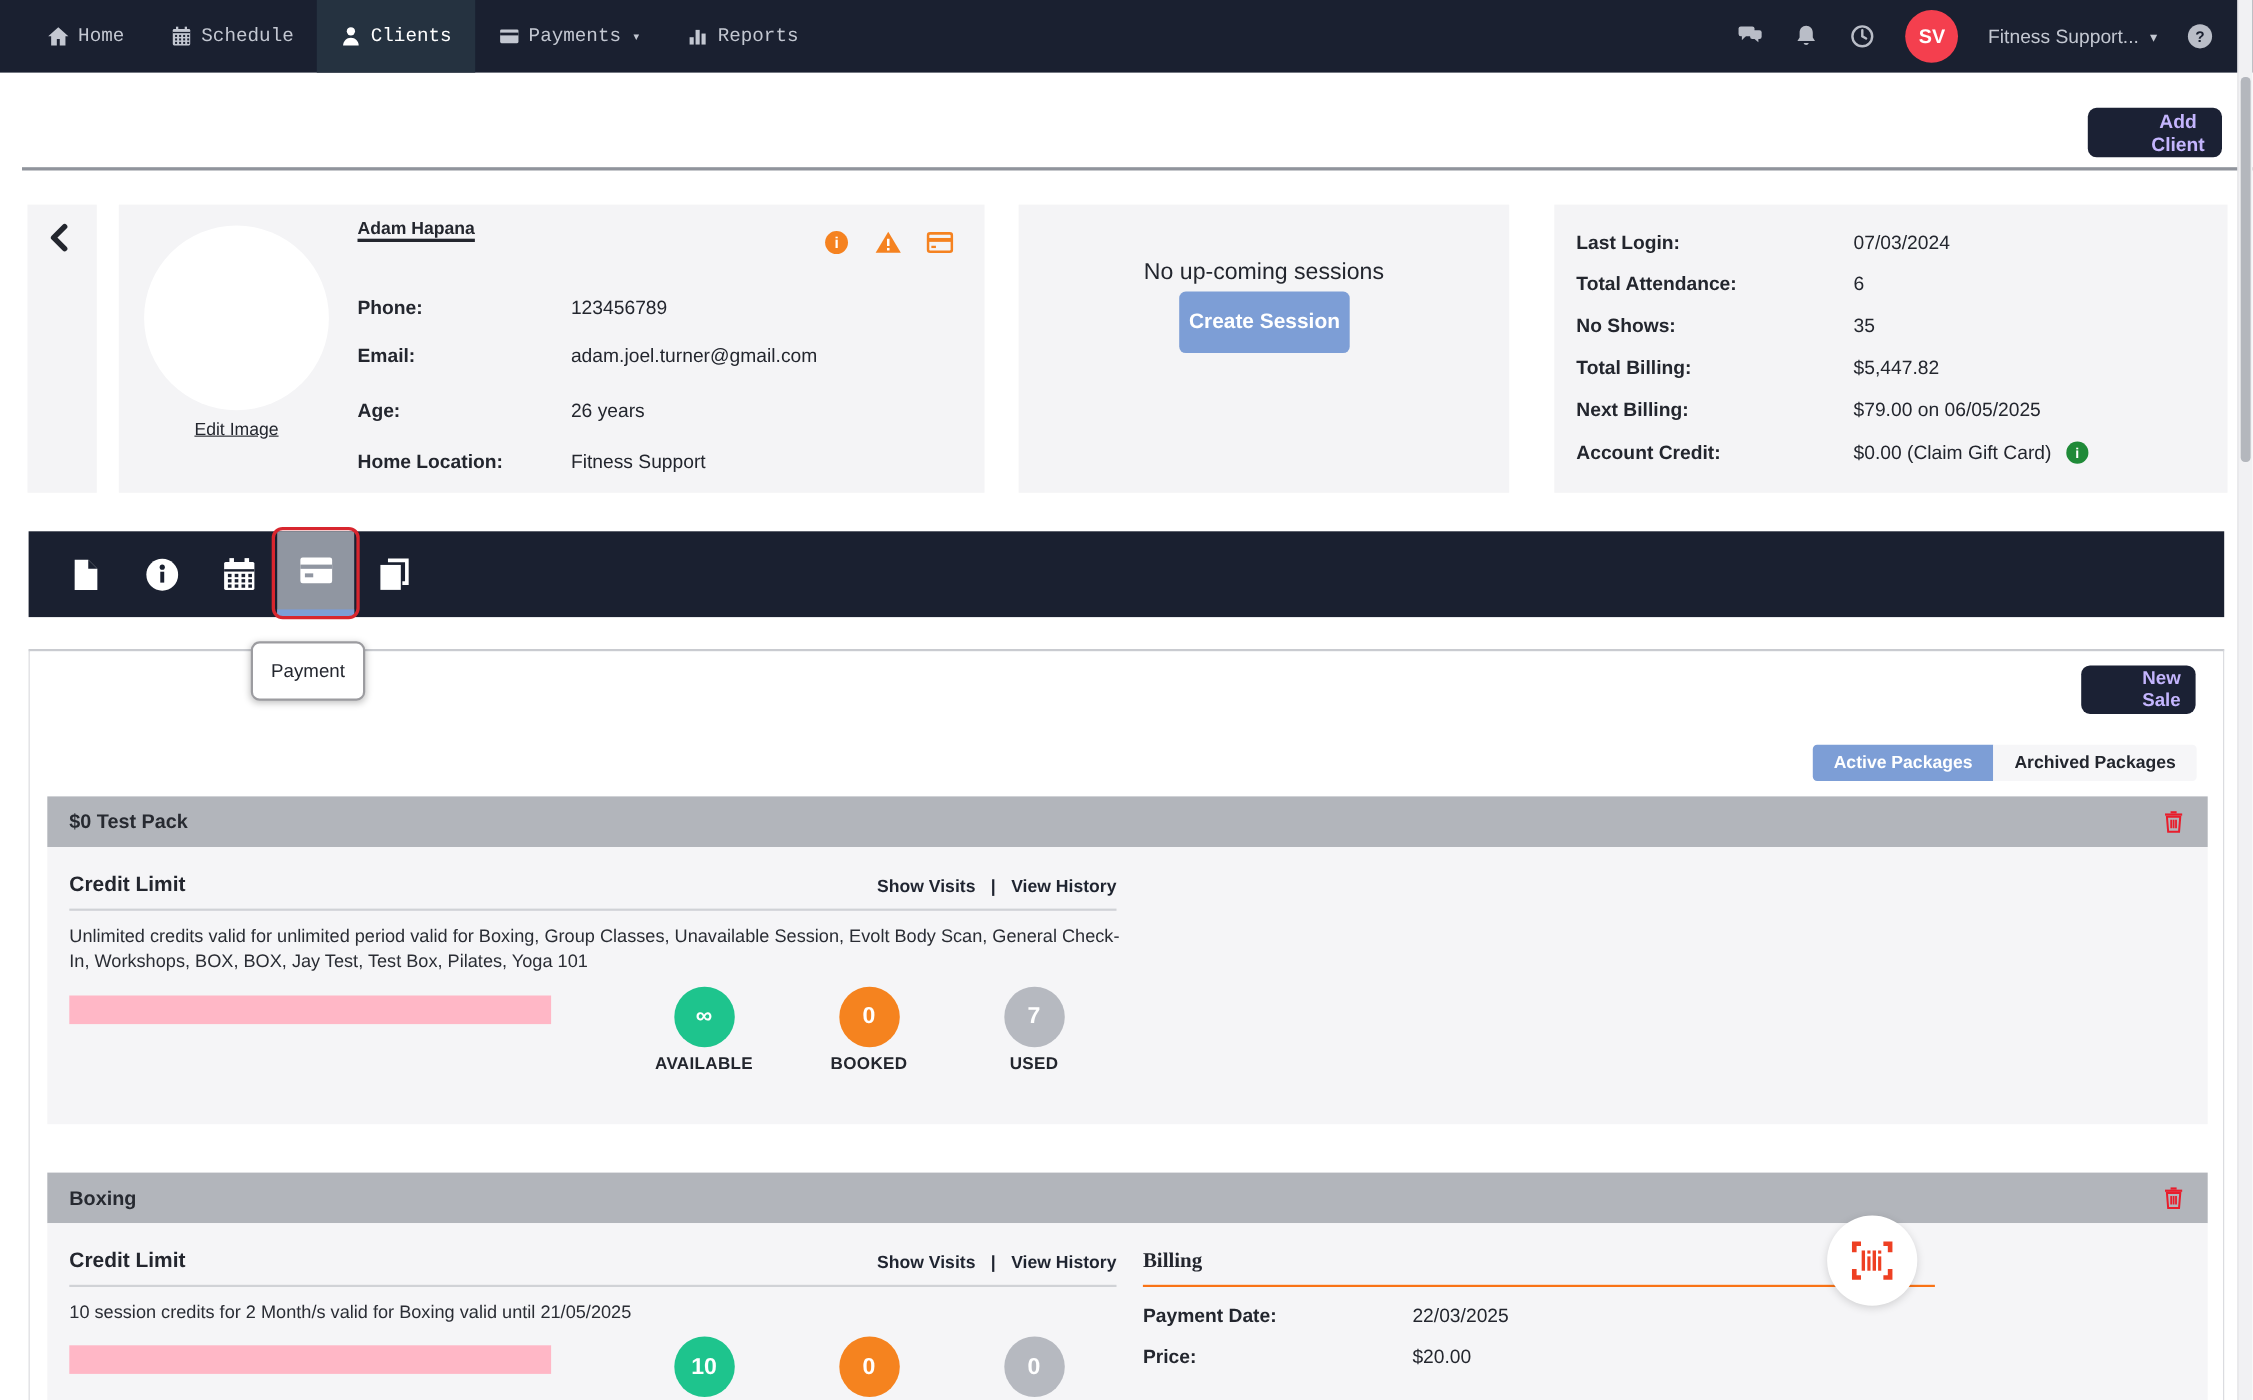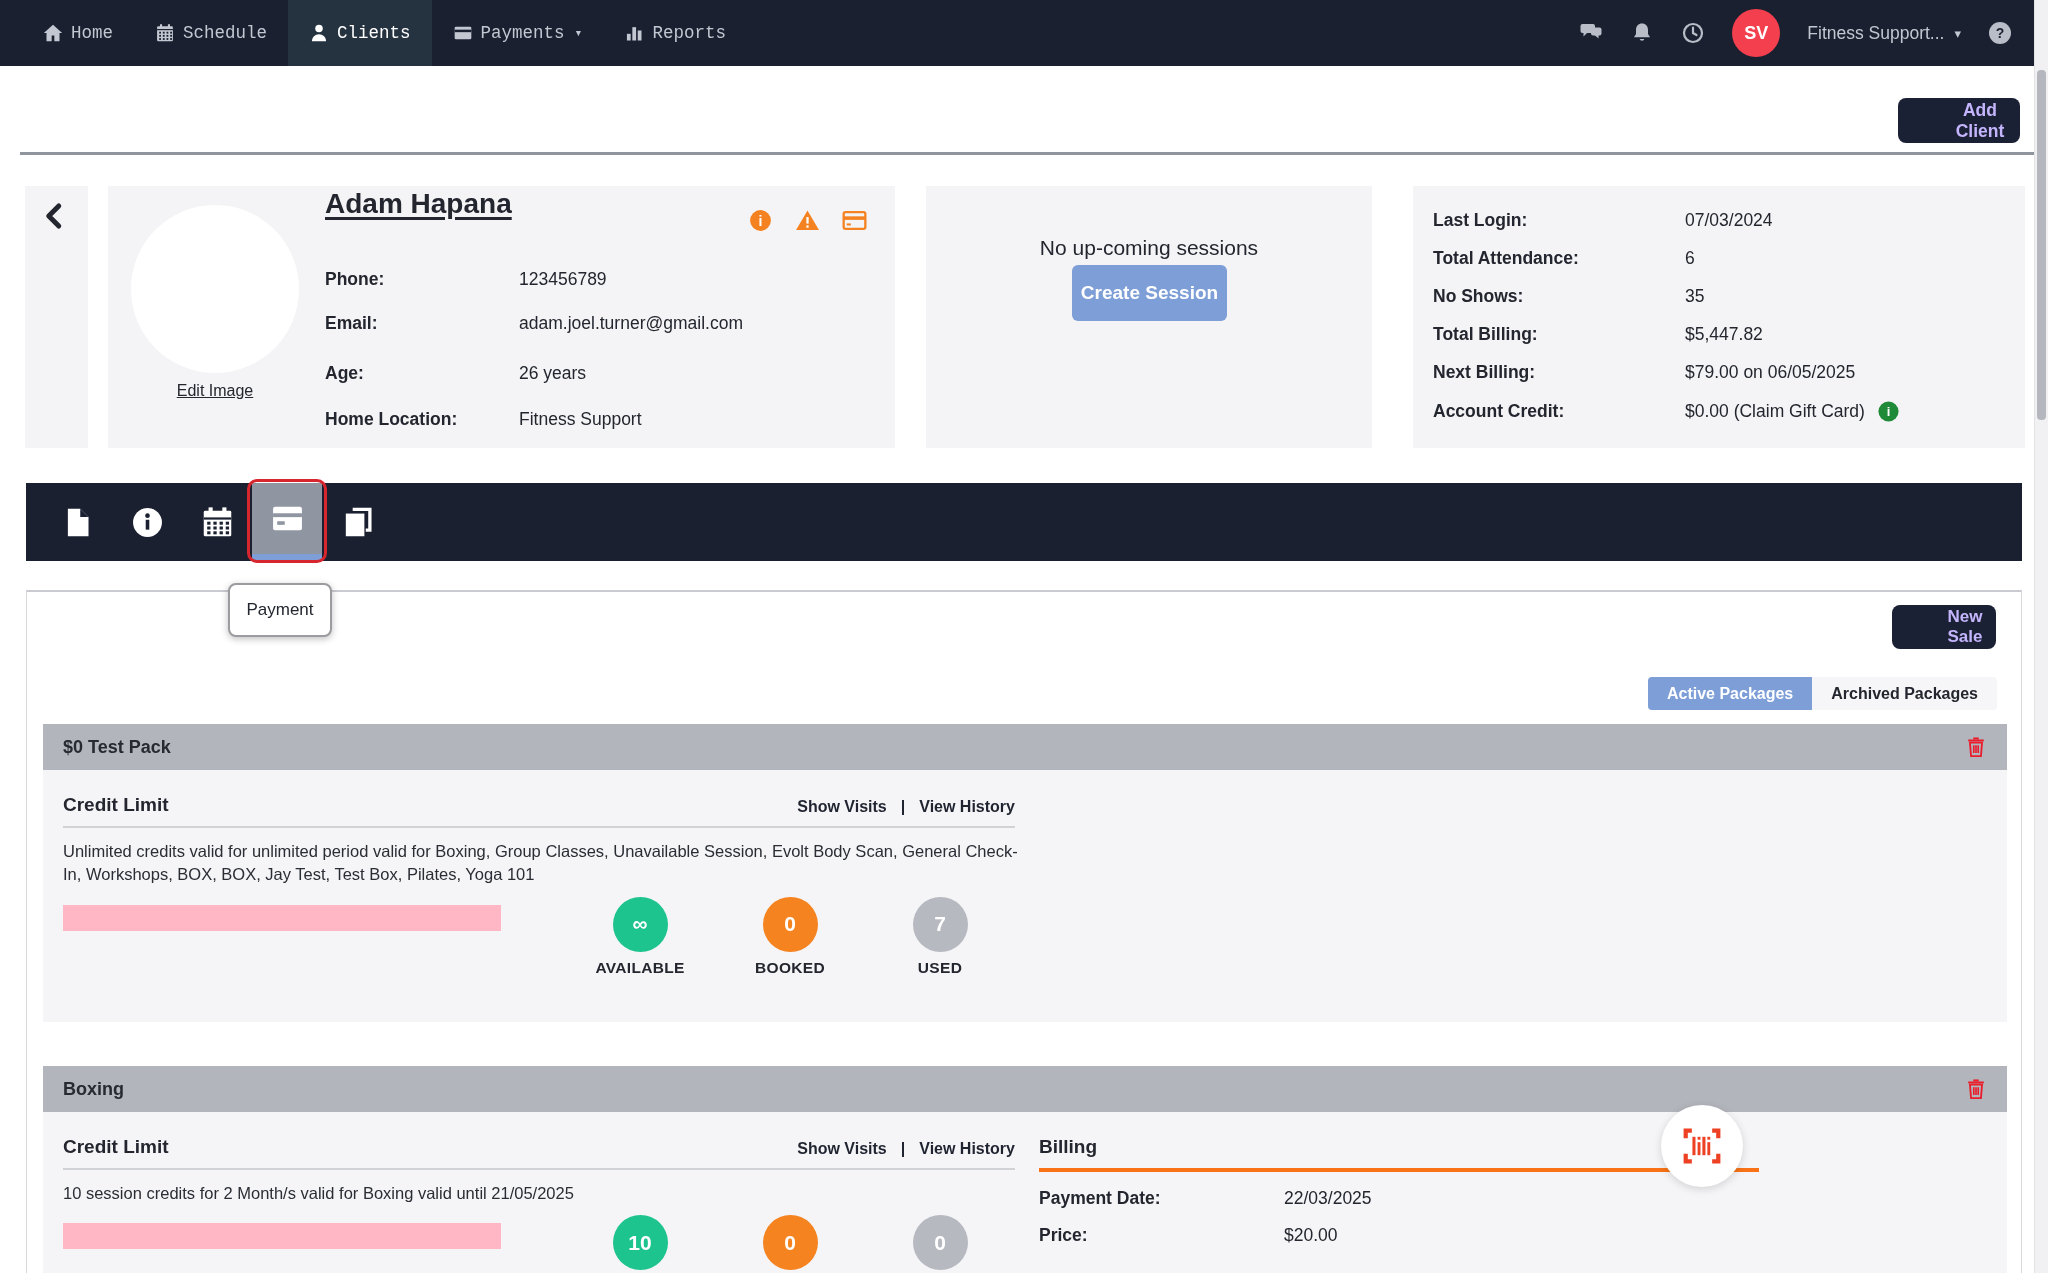--- a/index.html
+++ b/index.html
@@ -28,21 +28,21 @@
   .divider{position:absolute;left:20px;right:0;top:152px;height:3px;background:#90949c;}
 
   
   .card{position:absolute;top:186px;height:262px;background:#f4f4f6;}
   #back-card{left:25px;width:63px;}
   #back-chevron{position:absolute;left:15px;top:15px;cursor:pointer;}
   #profile-card{left:108px;width:787px;}
   .pavatar{position:absolute;left:23px;top:19px;width:168px;height:168px;border-radius:50%;background:#fff;}
   #edit-image{position:absolute;left:23px;top:196px;width:168px;text-align:center;font-size:16px;
               text-decoration:underline;cursor:pointer;}
-  #client-name{position:absolute;left:217px;top:2px;font-size:28px;font-weight:bold;
+  #client-name{position:absolute;left:217px;top:14px;font-size:16px;font-weight:bold;
                text-decoration:underline;text-decoration-thickness:2.5px;text-underline-offset:4px;}
   .pbadges{position:absolute;left:640px;top:22px;display:flex;gap:22px;align-items:center;}
   .pbadges svg{width:25px;height:25px;}
   .pfield{position:absolute;left:217px;display:flex;font-size:17.5px;}
   .pfield .flabel{font-weight:bold;width:194px;}
   #sessions-card{left:926px;width:446px;text-align:center;}
   #no-sessions{position:absolute;left:0;top:50px;width:446px;font-size:21px;}
   #create-session{position:absolute;left:146px;top:79px;width:155px;height:56px;background:#7d9ed6;color:#fff;
                   border:none;border-radius:6px;font-size:19px;font-weight:bold;font-family:"Liberation Sans",sans-serif;cursor:pointer;}
   #stats-card{left:1413px;width:612px;}
@@ -92,21 +92,21 @@
   .cl-links .sep{cursor:default;}
   .pk-desc{margin-top:12px;font-size:16.5px;line-height:1.42;color:#2a2d34;width:960px;}
   .bar-row{display:flex;margin-top:10px;align-items:flex-start;}
   .pinkbar{width:446px;height:26px;background:#ffb7c6;margin-top:8px;}
   .circles{display:flex;margin-left:64px;}
   .cblock{width:150px;display:flex;flex-direction:column;align-items:center;}
   .circ{width:55px;height:55px;border-radius:50%;color:#fff;font-size:21px;font-weight:bold;
         display:flex;align-items:center;justify-content:center;}
   .c-green{background:#1ec48d;} .c-orange{background:#f5831f;} .c-gray{background:#b6b9c0;}
   .clabel{margin-top:7px;font-size:15.5px;font-weight:bold;letter-spacing:.3px;}
-  .bill-head{padding-top:24px;padding-bottom:10px;border-bottom:4px solid #f97316;width:720px;}
+  .bill-head{padding-top:24px;padding-bottom:10px;border-bottom:2px solid #f97316;width:720px;font-family:Liberation Serif, serif;}
   .brow{display:flex;font-size:17.5px;margin-top:16px;}
   .brow .blabel{font-weight:bold;width:245px;}
   #barcode-circle{position:absolute;left:1634px;top:513px;width:82px;height:82px;border-radius:50%;background:#fff;
                   box-shadow:0 2px 8px rgba(0,0,0,.15);display:flex;align-items:center;justify-content:center;z-index:5;cursor:pointer;}
   #barcode-circle svg{width:46px;height:46px;}
 
   
   .scrollbar{position:absolute;right:0;top:0;width:13px;height:1273px;background:#f1f1f3;border-left:1px solid #e2e2e5;z-index:30;}
   .thumb{position:absolute;left:2px;top:70px;width:9px;height:350px;border-radius:4px;background:#b4b7bd;}
 </style>

